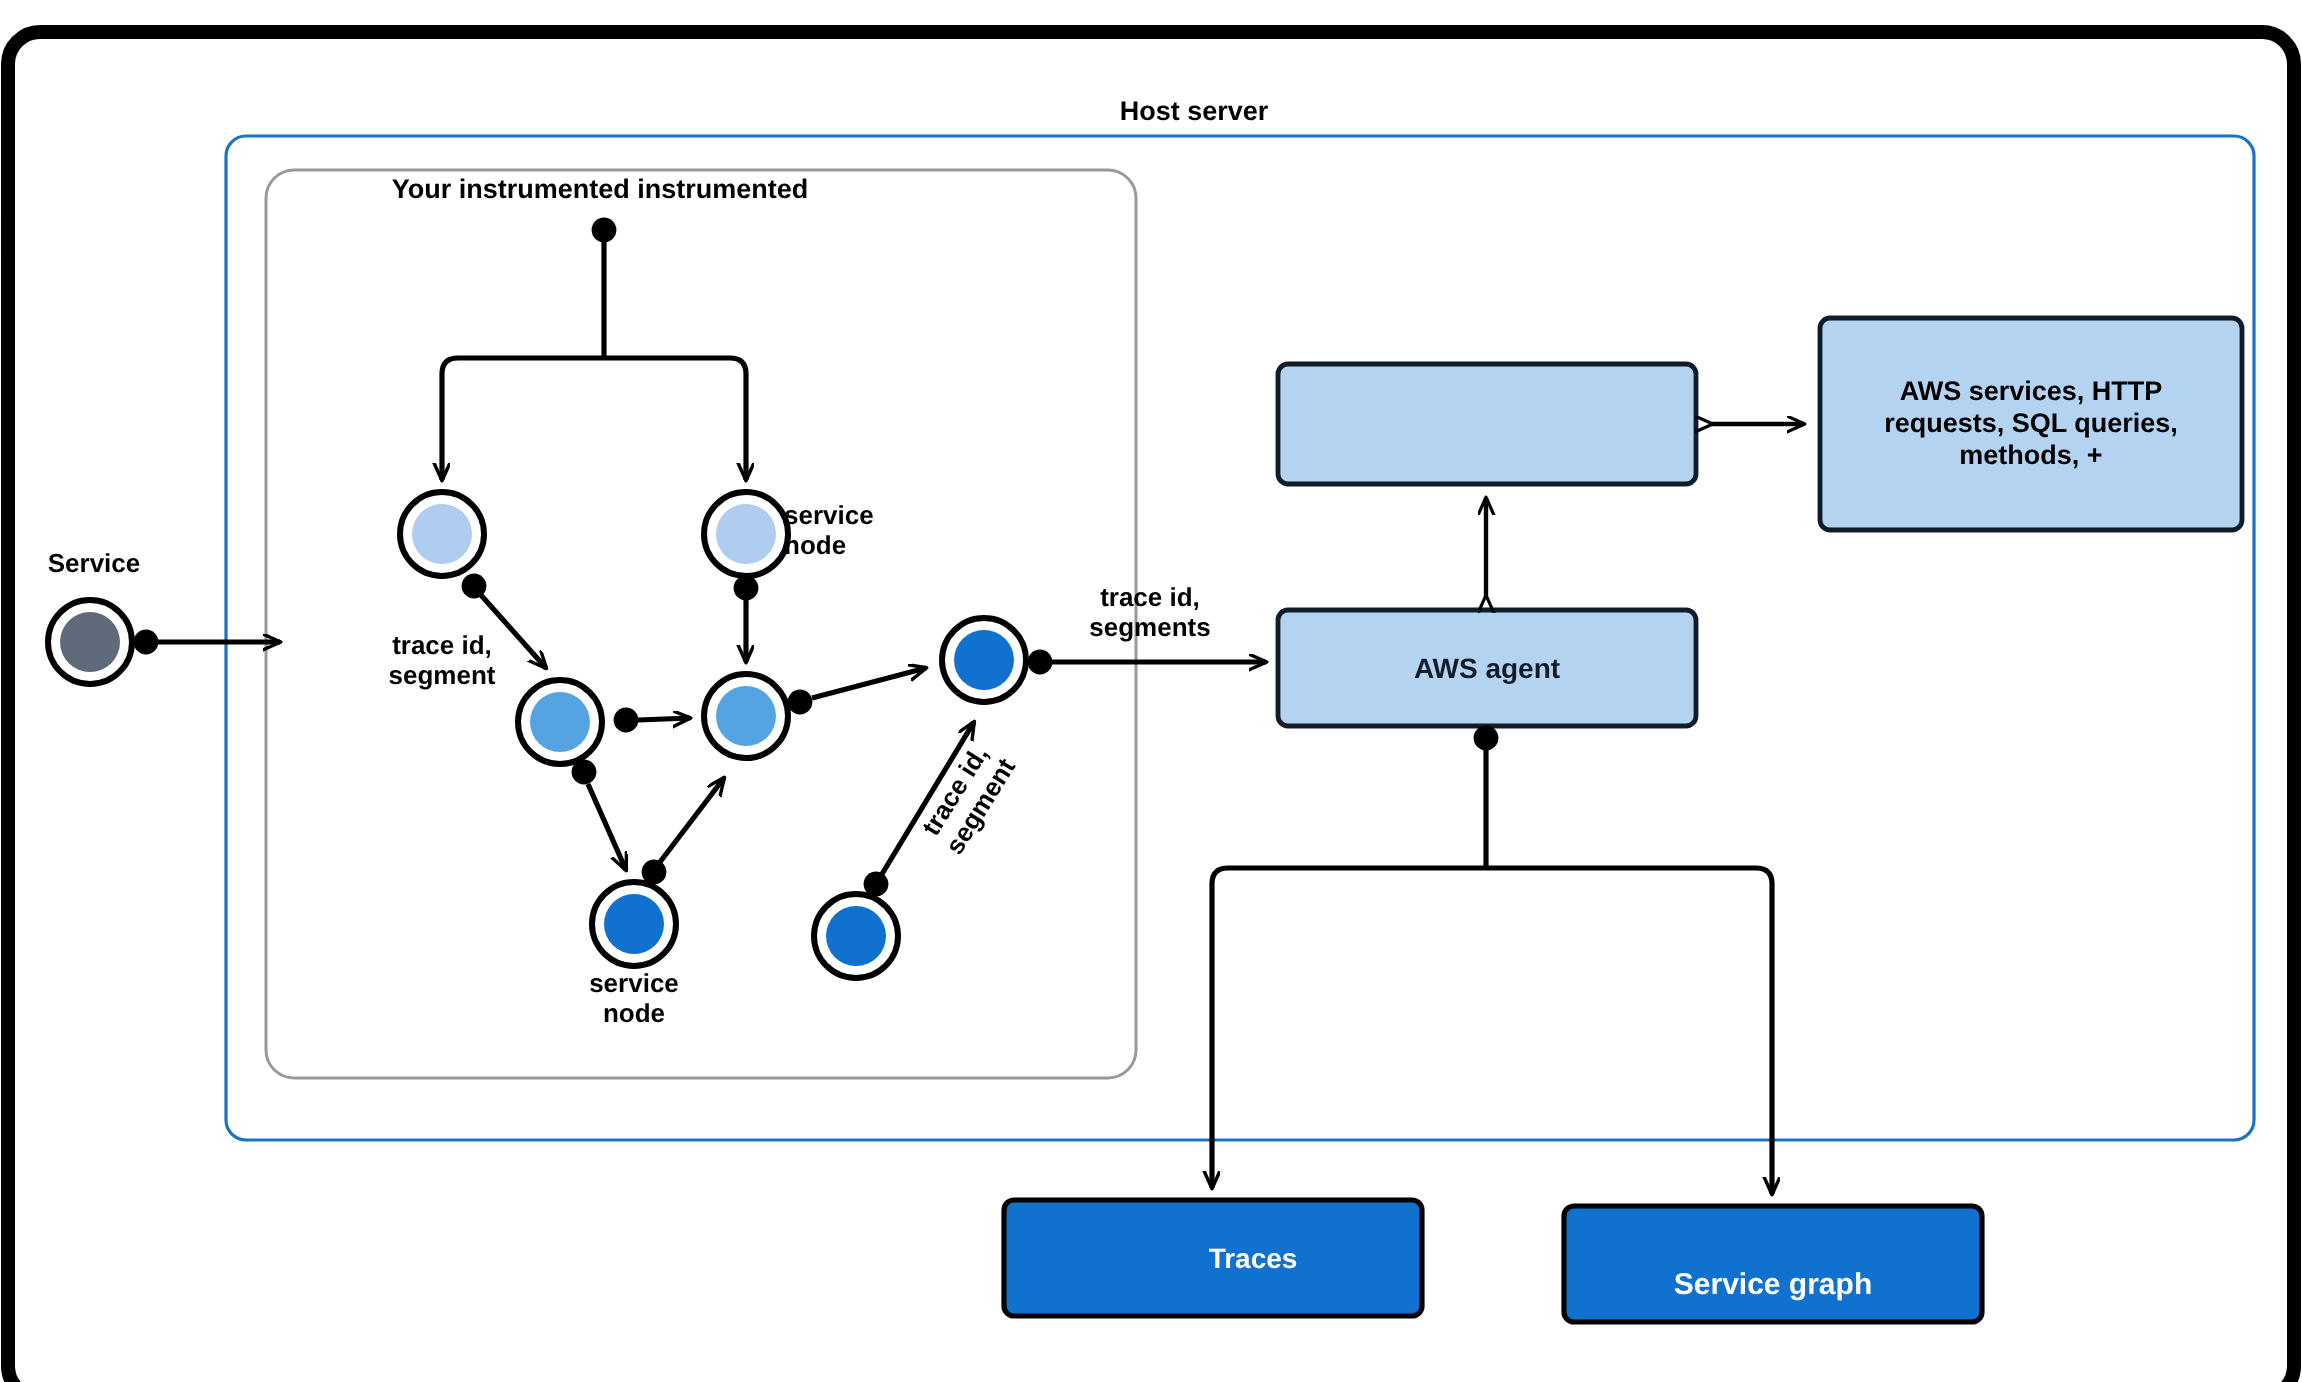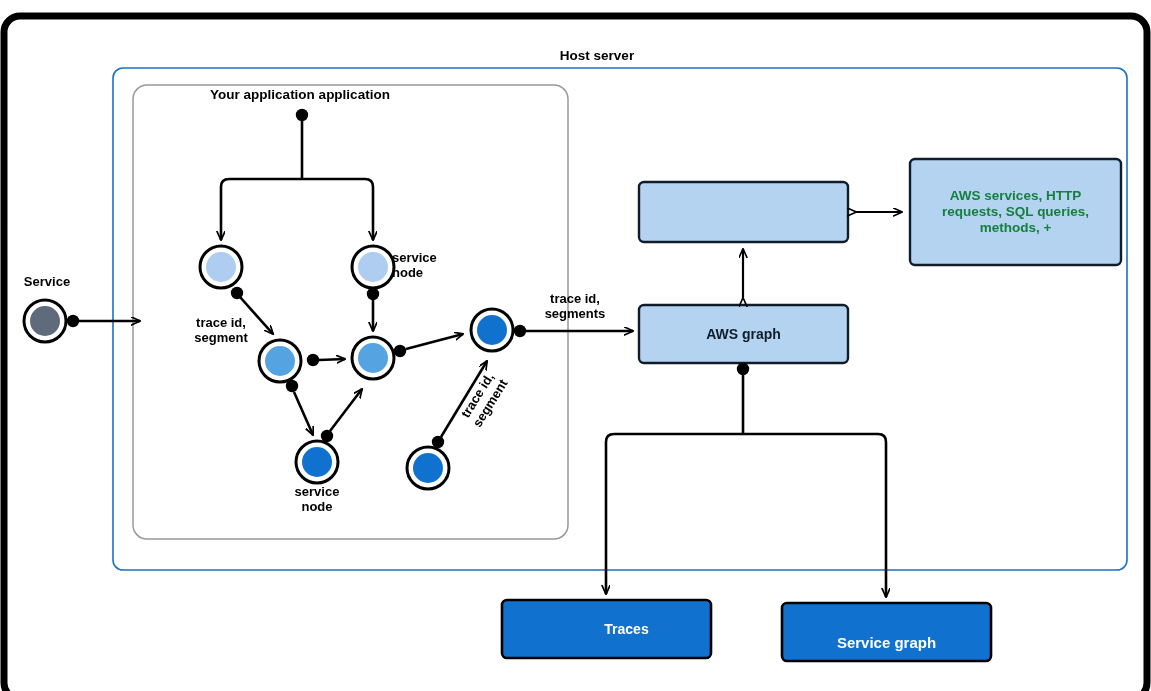--- a/index.html
+++ b/index.html
@@ -112,41 +112,41 @@
     </g>
 
     <g>
       <circle cx="45" cy="309" r="21" fill="#ffffff" stroke="#000" stroke-width="3"></circle>
       <circle cx="45" cy="309" r="15" fill="#5f6b7a"></circle>
     </g>
   </svg>
 
   <div class="lbl" style="left:497px;top:36px;width:200px;font-size:13.5px;">Host server</div>
 
-  <div class="lbl" style="left:180px;top:75px;width:240px;font-size:13.5px;">Your application application</div>
+  <div class="lbl" style="left:180px;top:75px;width:240px;font-size:13.5px;">Your instrumented instrumented</div>
 
   <div class="lbl" style="left:2px;top:262px;width:90px;font-size:13px;">Service</div>
 
   <div class="lbl" style="left:392px;top:238px;width:74px;font-size:13px;text-align:left;">service
 node</div>
 
   <div class="lbl" style="left:273px;top:472px;width:88px;font-size:13px;">service
 node</div>
 
   <div class="lbl" style="left:173px;top:303px;width:96px;font-size:13px;">trace id,
 segment</div>
 
   <div class="lbl" style="left:523px;top:279px;width:104px;font-size:13px;">trace id,
 segments</div>
 
   <div class="lbl" style="left:432px;top:372px;width:104px;font-size:13px;transform:rotate(-58deg);transform-origin:50% 50%;">trace id,
 segment</div>
 
 
-  <div class="boxlbl" style="left:920px;top:147px;width:191px;height:106px;font-size:13.5px;color:#15803d;">AWS services, HTTP requests, SQL queries, methods, +</div>
+  <div class="boxlbl" style="left:920px;top:147px;width:191px;height:106px;font-size:13.5px;color:#000000;">AWS services, HTTP requests, SQL queries, methods, +</div>
 
-  <div class="boxlbl" style="left:639px;top:293px;width:209px;height:58px;font-size:14px;color:#111c2b;">AWS graph</div>
+  <div class="boxlbl" style="left:639px;top:293px;width:209px;height:58px;font-size:14px;color:#111c2b;">AWS agent</div>
 
   <div class="boxlbl" style="left:502px;top:588px;width:209px;height:58px;font-size:14px;color:#ffffff;padding-left:20px;">Traces</div>
 
   <div class="boxlbl" style="left:782px;top:595px;width:209px;height:72px;font-size:15px;color:#ffffff;">Service graph</div>
 
 </div>
 
 </body></html>

